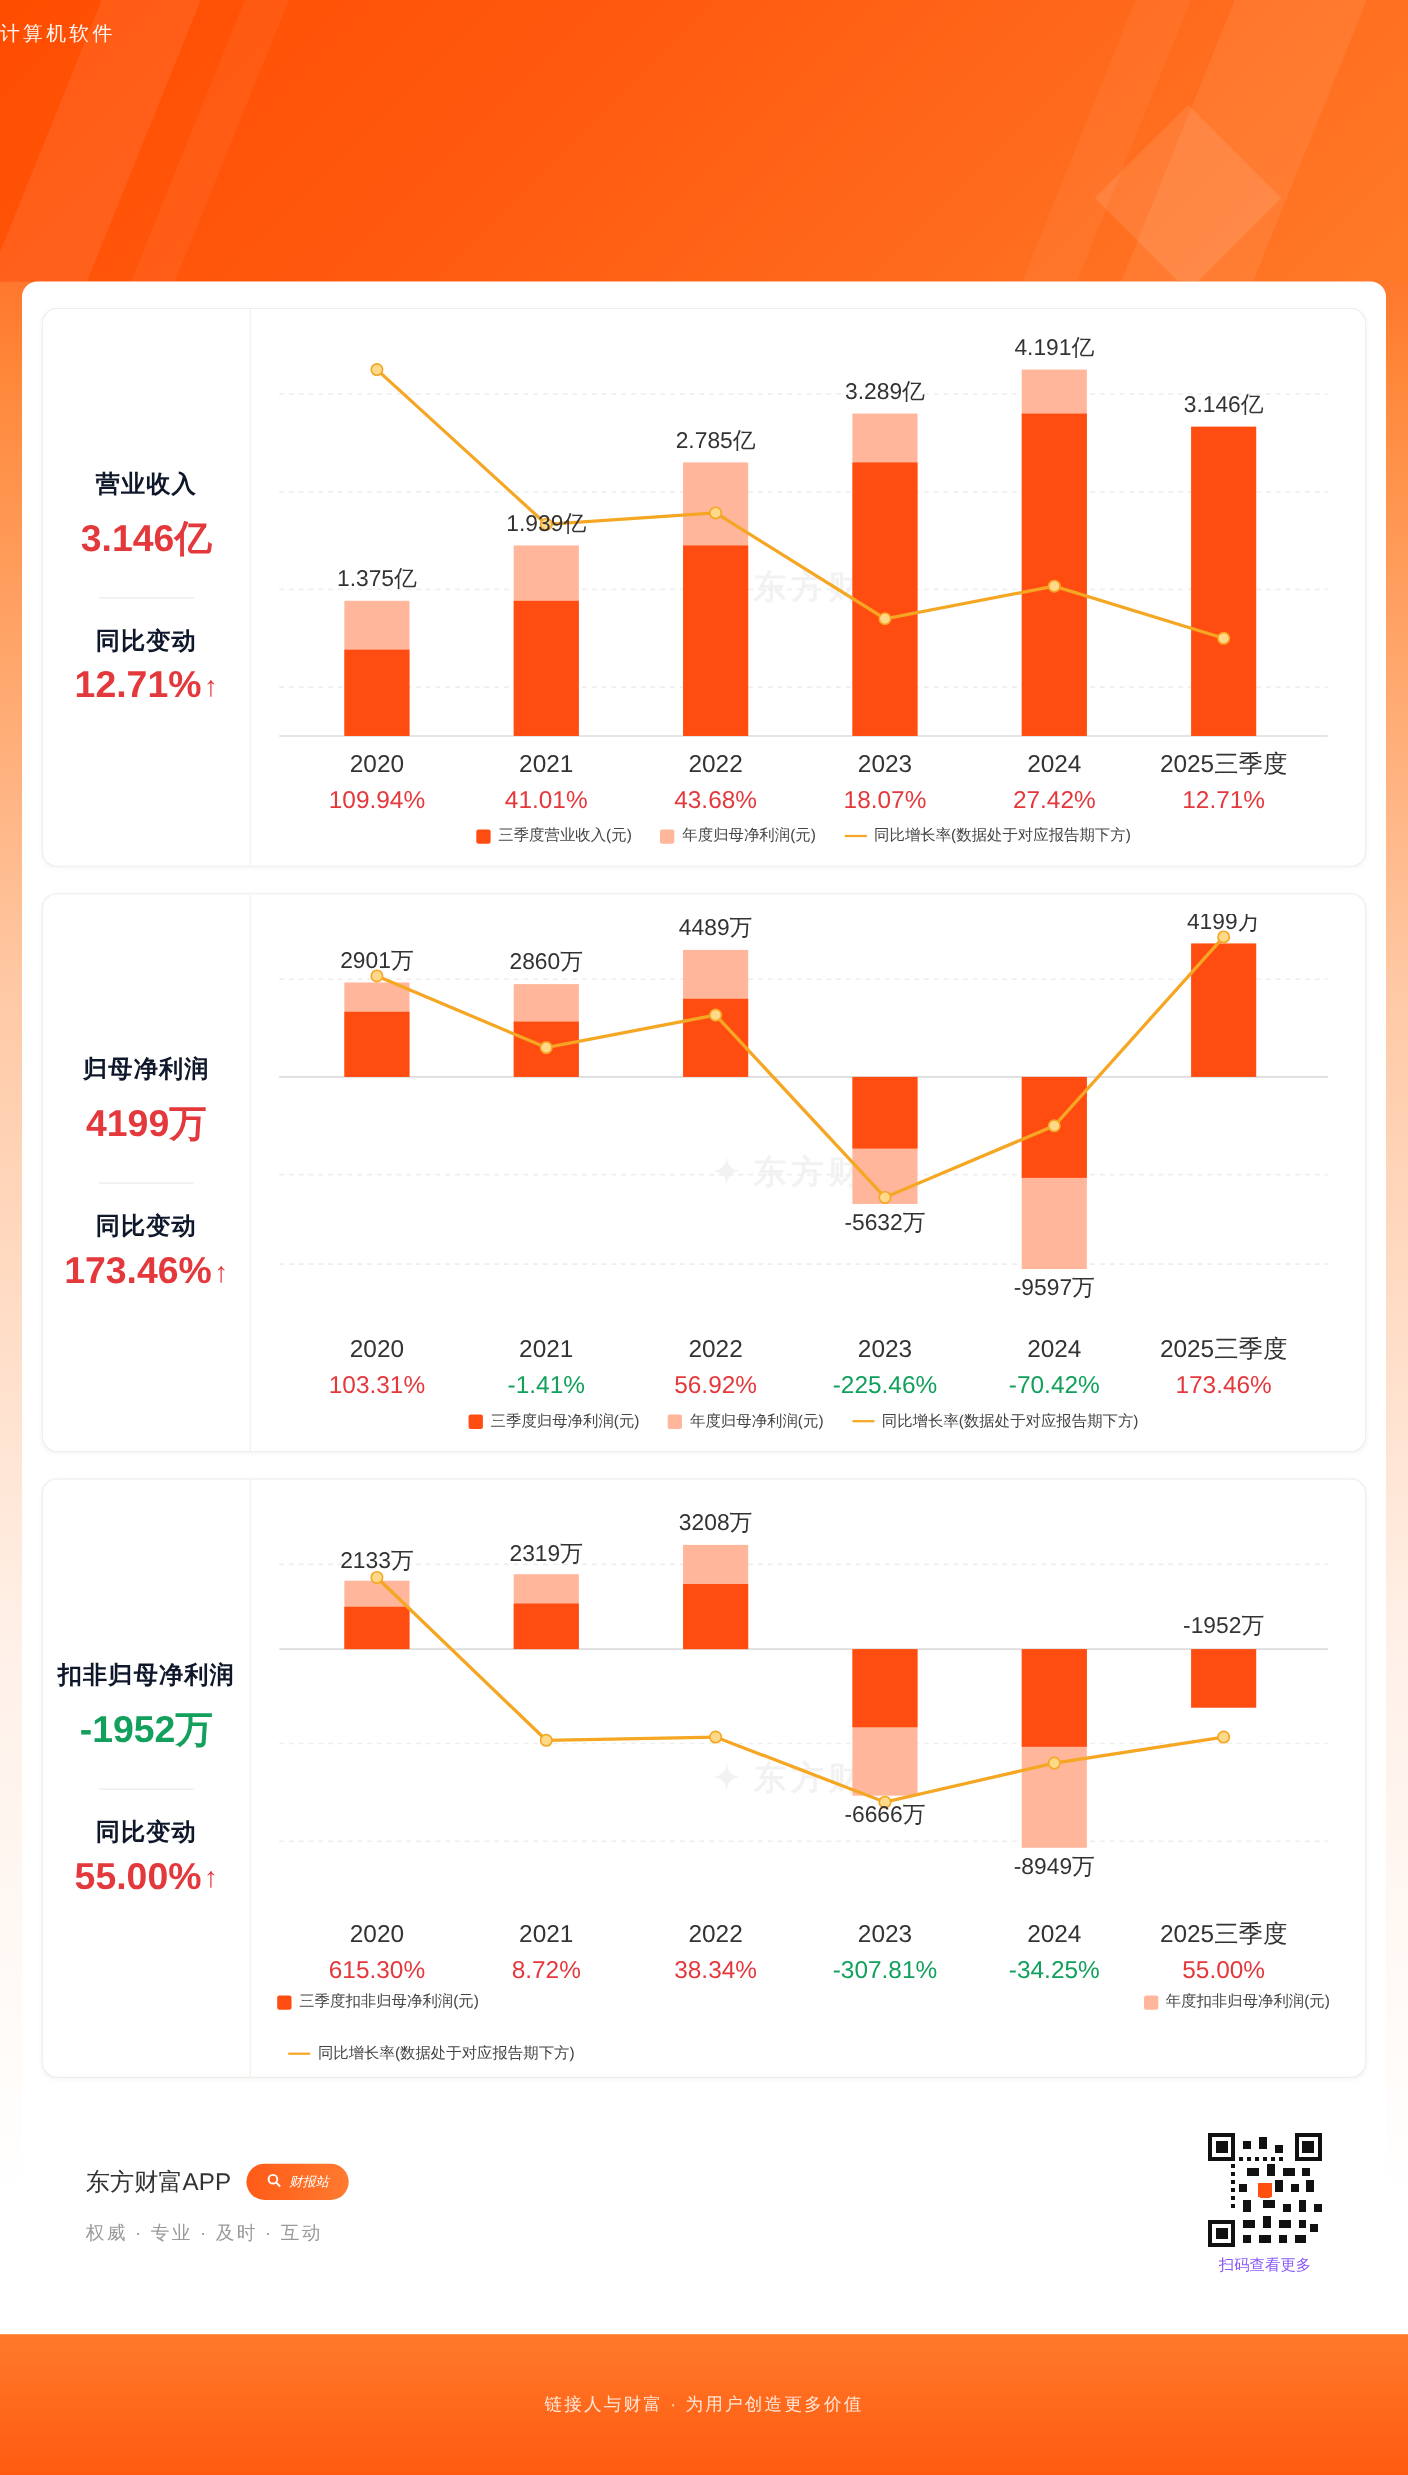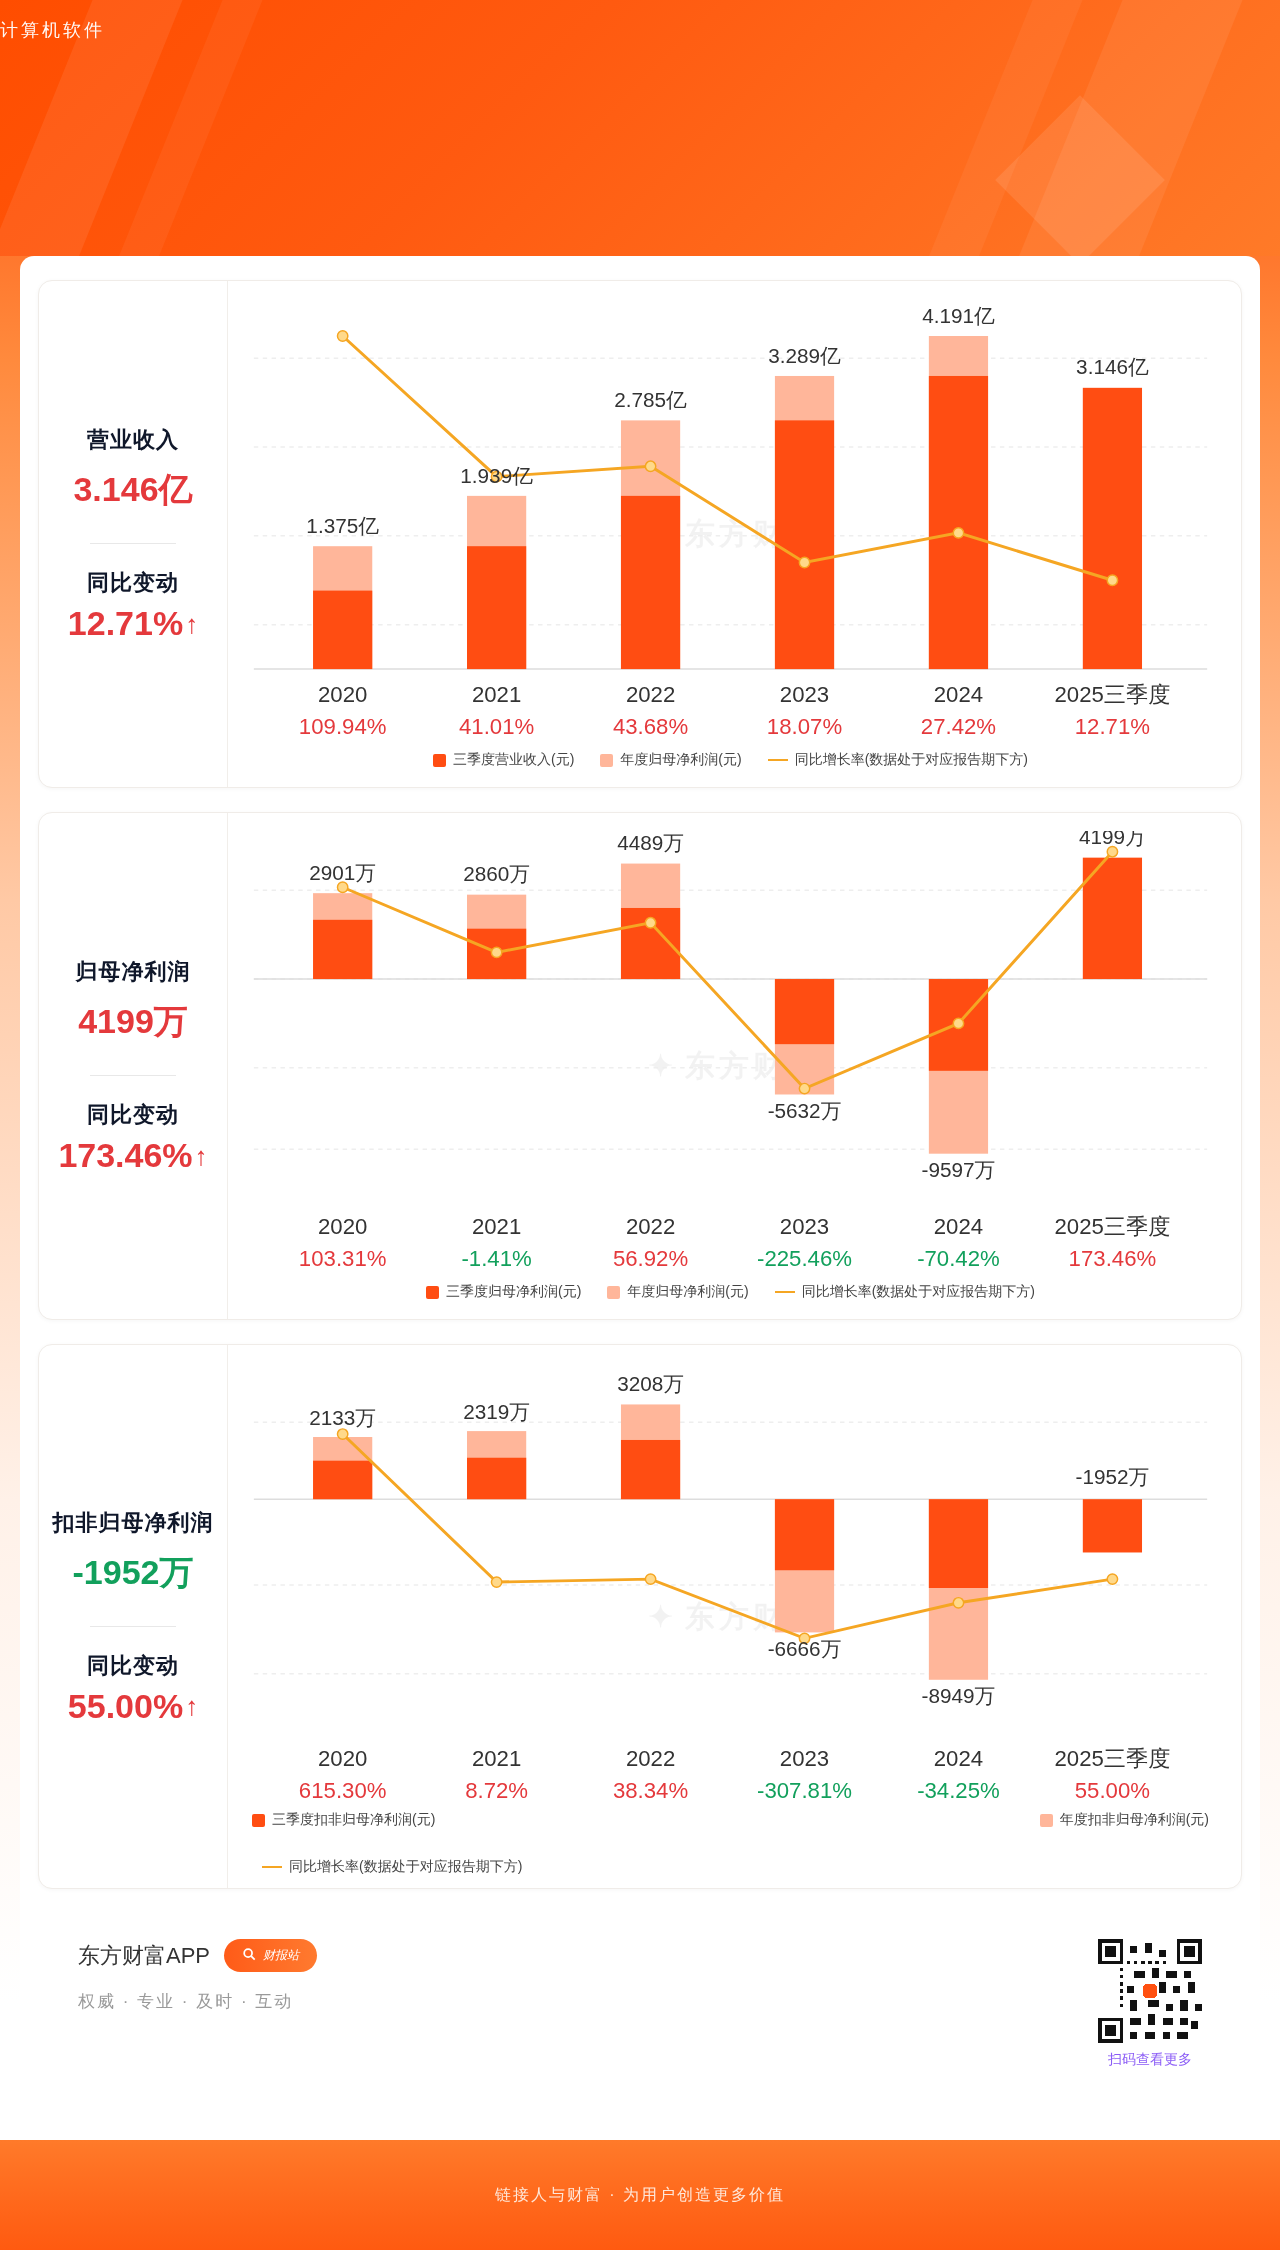--- a/index.html
+++ b/index.html
@@ -126,21 +126,21 @@
   .legend-item { display: flex; align-items: center; gap: 7px; font-size: 14px; color: #444; }
   .lg-box { width: 13px; height: 13px; border-radius: 2px; display:inline-block; }
   .lg-line { width: 20px; height: 2px; background: #f5a623; display:inline-block; }
 
   
   .footer-card {
     margin: 8px 0 0 0;
     background: #ffffff;
     border-radius: 14px;
     display: flex;
-    align-items: flex-start;
+    align-items: center;
     justify-content: space-between;
     padding: 26px 40px 30px 40px;
     gap: 48px;
   }
   .app-row { display: flex; align-items: center; gap: 0; }
   .app-name { font-size: 22px; color: #333; margin-right: 14px; }
   .caibao-btn {
     background: linear-gradient(90deg,#ff5b18,#ff7a2f);
     color: #fff;
     border-radius: 999px;
@@ -153,21 +153,21 @@
     cursor: pointer;
     font-style: italic;
   }
   .slogan { margin-top: 18px; color: #9a9a9a; font-size: 17px; letter-spacing: 2px; }
   .qr-wrap { text-align: center; }
   .qr { width: 104px; height: 104px; display:block; }
   .qr-cap { font-size: 14px; color: #8b5cf6; margin-top: 8px; }
   .bottom-bar {
     position: absolute;
     left: 0; right: 0; bottom: 0;
-    height: 110px;
+    height: 128px;
     background: linear-gradient(180deg,#ff7a2a 0%, #ff5a10 100%);
     display: flex;
     align-items: center;
     justify-content: center;
     color: #ffe7d8;
     font-size: 16px;
     letter-spacing: 2px;
   }
   .ticklabel { font-size: 15px; fill: #333; }
   .tickpct { font-size: 15px; }

